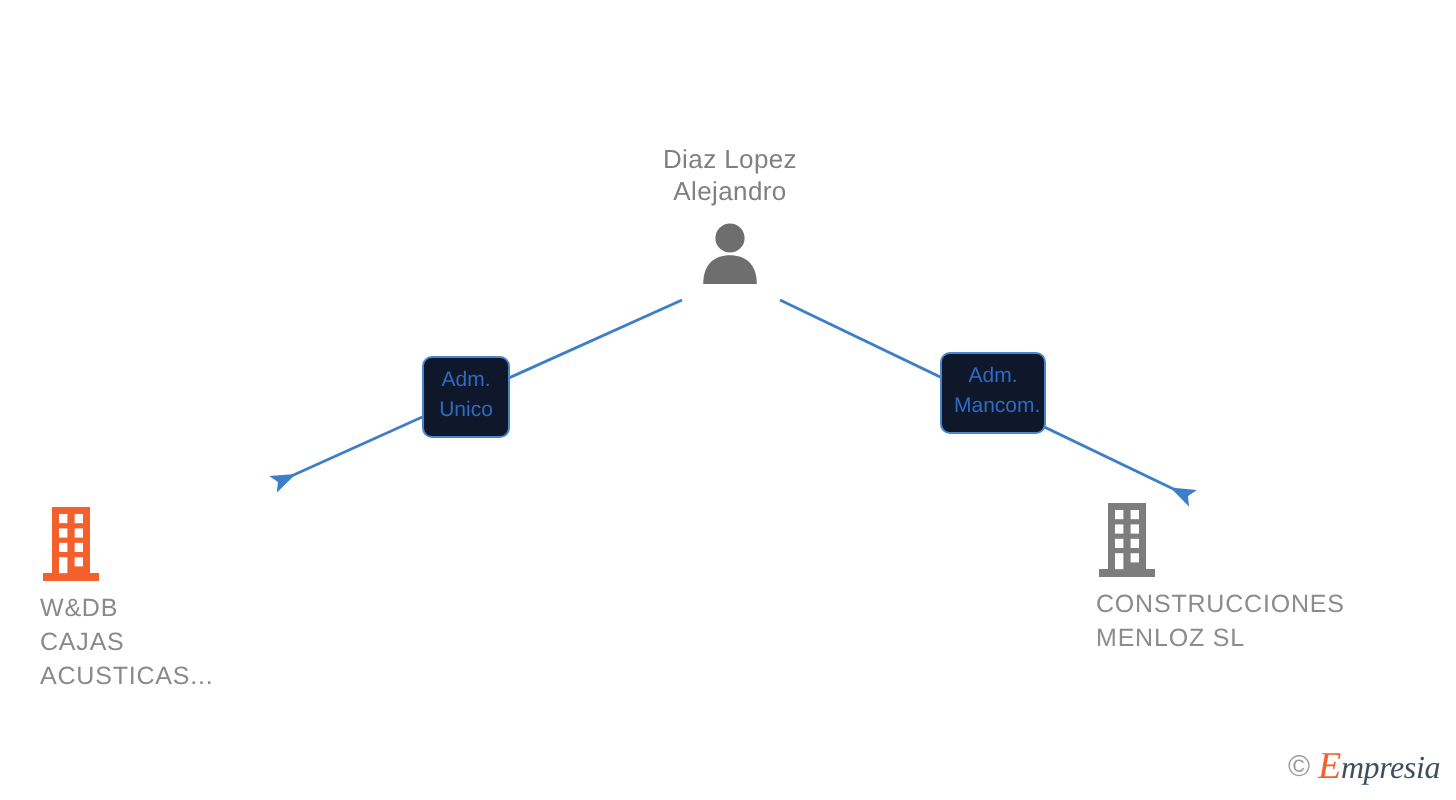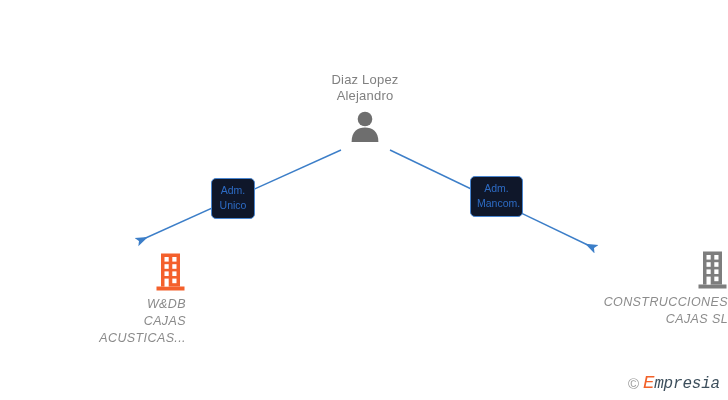--- a/index.html
+++ b/index.html
@@ -66,22 +66,21 @@
   }
   #rel-right {
     left: 470px;
     top: 176px;
     width: 53px;
   }
 
   
   .company-node {
     position: absolute;
-    text-align: right;
-    font-style: italic;
+    text-align: left;
   }
   .company-icon {
     height: 40px;
     line-height: 0;
   }
   .company-label {
     margin-top: 4px;
     font-size: 12.5px;
     line-height: 17px;
     color: #8c8c8c;
@@ -110,21 +109,21 @@
     display: flex;
     align-items: center;
     gap: 4px;
   }
   .wm-c {
     font-size: 15px;
     color: #9b9b9b;
     line-height: 1;
   }
   .wm-text {
-    font-family: Liberation Mono, monospace;
+    font-family: Liberation Serif, serif;
     font-style: italic;
     font-size: 16px;
     line-height: 1;
     color: #3d4f5c;
     letter-spacing: -0.2px;
   }
   .wm-text .wm-e {
     color: #f2622a;
     font-size: 19px;
   }
@@ -195,21 +194,21 @@
         <rect x="17.3" y="5" width="4.2" height="4.6" fill="#ffffff"></rect>
         <rect x="9.5" y="12.2" width="4.2" height="4.6" fill="#ffffff"></rect>
         <rect x="17.3" y="12.2" width="4.2" height="4.6" fill="#ffffff"></rect>
         <rect x="9.5" y="19.4" width="4.2" height="4.6" fill="#ffffff"></rect>
         <rect x="17.3" y="19.4" width="4.2" height="4.6" fill="#ffffff"></rect>
         <rect x="9.5" y="26.6" width="4.2" height="8" fill="#ffffff"></rect>
         <rect x="17.3" y="26.6" width="4.2" height="4.6" fill="#ffffff"></rect>
       </svg>
     </div>
     <div class="company-label">CONSTRUCCIONES
-CAJAS  SL</div>
+MENLOZ  SL</div>
   </div>
 
   <div id="watermark">
     <span class="wm-c">©</span>
     <span class="wm-text"><span class="wm-e">E</span><span>mpresia</span></span>
   </div>
 
 </div>
 
 </body></html>

